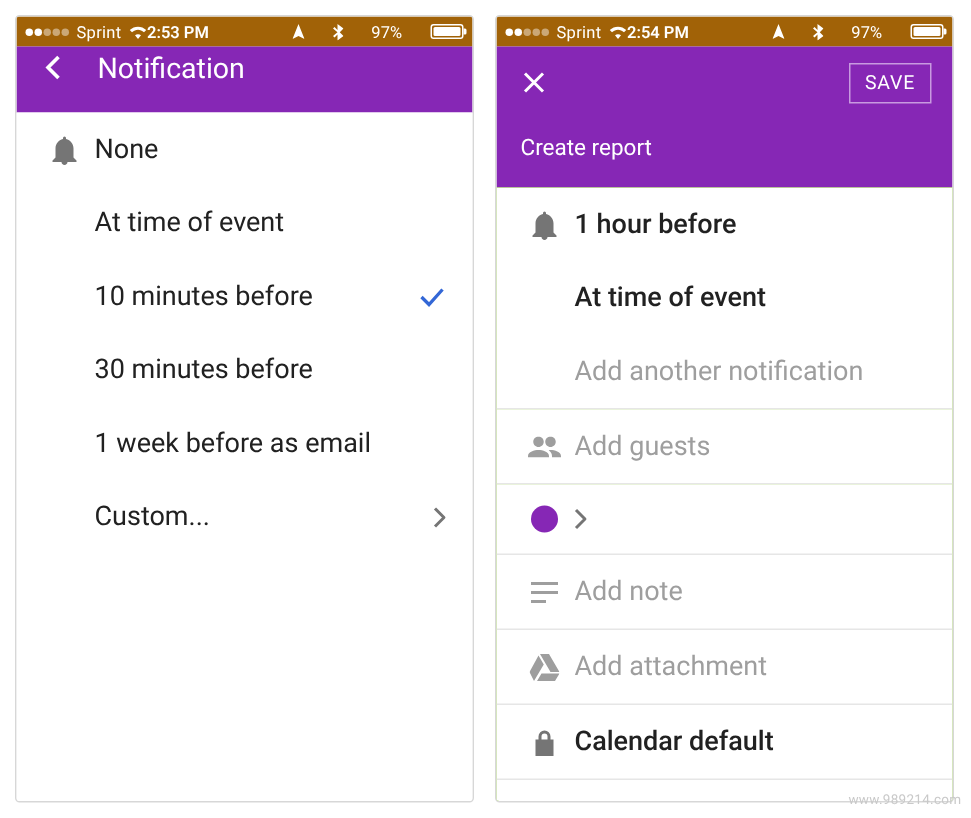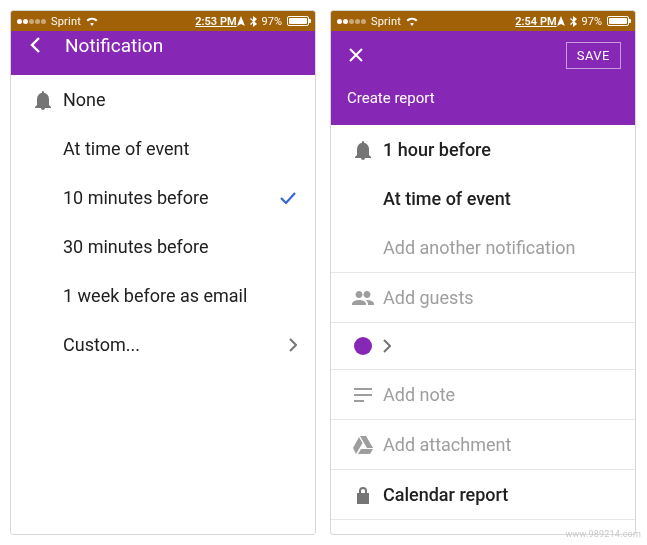--- a/index.html
+++ b/index.html
@@ -34,22 +34,22 @@
     color: #fff;
     display: flex;
     align-items: center;
     padding: 0 6px;
     font-size: 11px;
   }
   .sb-left { display:flex; align-items:center; gap:1px; }
   .dot { width:5px; height:5px; border-radius:50%; background:rgba(255,255,255,.45); display:inline-block; }
   .dot.on { background:#fff; }
   .sb-carrier { margin-left:4px; letter-spacing:.2px; }
-  .sb-center { flex:1; text-align:right; font-weight:600;text-decoration:underline; }
-  .sb-right { display:flex; align-items:center; gap:5px; }
+  .sb-center { flex:1; text-align:left; font-weight:600; }
+  .sb-right { display:flex; align-items:center; gap:19px; }
   .battery {
     width:22px; height:10px; border:1px solid #fff; border-radius:2px; position:relative; display:inline-block;
   }
   .battery::after {
     content:""; position:absolute; right:-3px; top:2px; width:2px; height:4px; background:#fff; border-radius:0 1px 1px 0;
   }
   .battery-fill { position:absolute; left:1px; top:1px; bottom:1px; width:18px; background:#fff; border-radius:1px; }
   
   .navhdr {
     background: #8627b5;
@@ -283,21 +283,21 @@
         </div>
       </div>
 
       <div class="card">
         <div class="row bold">
           <span class="iconcol">
             <svg width="14" height="18" viewBox="0 0 14 18">
                 <path fill="#757575" d="M11 7V5a4 4 0 10-8 0v2H1v11h12V7h-2zM5 5a2 2 0 114 0v2H5V5z"></path>
               </svg>
           </span>
-          <span class="label">Calendar report</span>
+          <span class="label">Calendar default</span>
         </div>
       </div>
 
       <div class="card">
         <div class="row bold">
           <span class="iconcol">
             <svg width="16" height="15" viewBox="0 0 16 15">
                 <path fill="#757575" d="M6 0h4a1 1 0 011 1v2h4a1 1 0 011 1v10a1 1 0 01-1 1H1a1 1 0 01-1-1V4a1 1 0 011-1h4V1a1 1 0 011-1zm1 3h2V2H7v1z"></path>
               </svg>
           </span>

